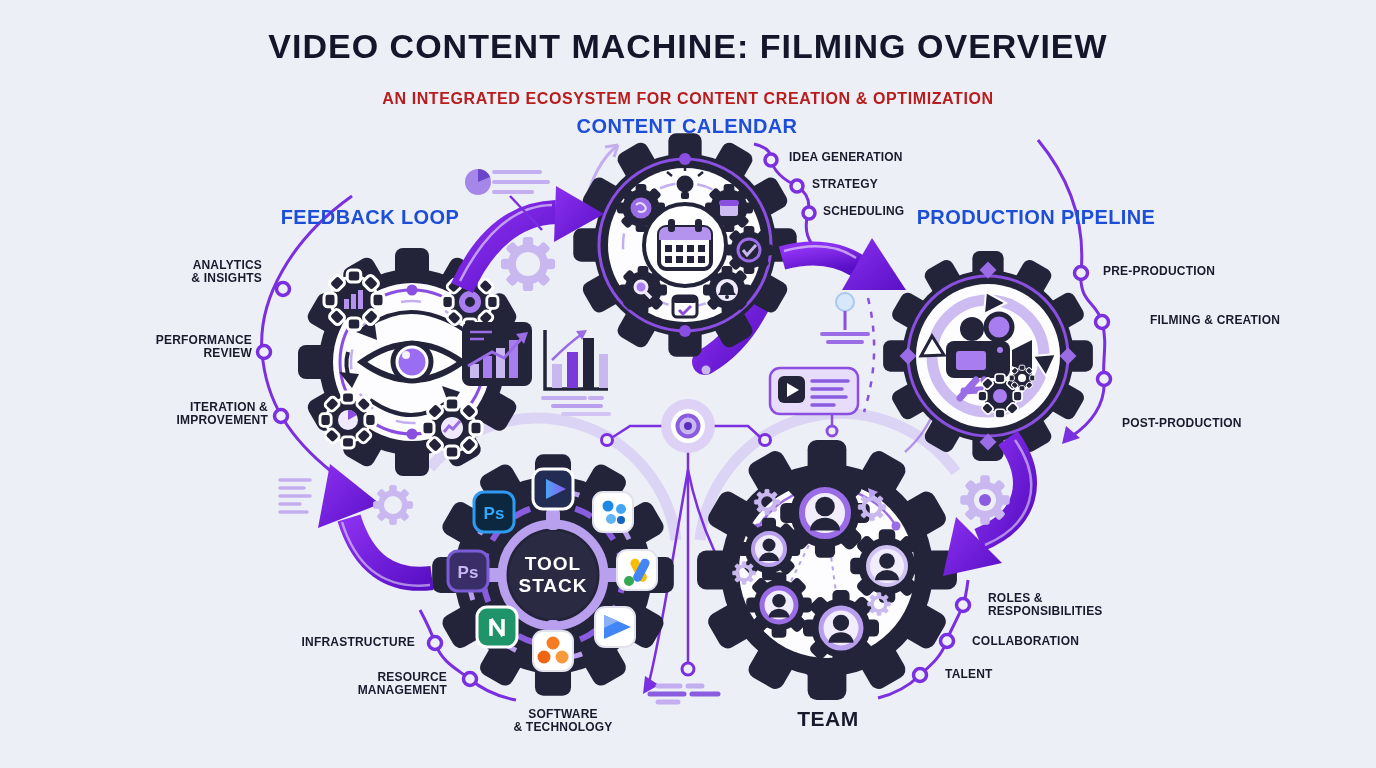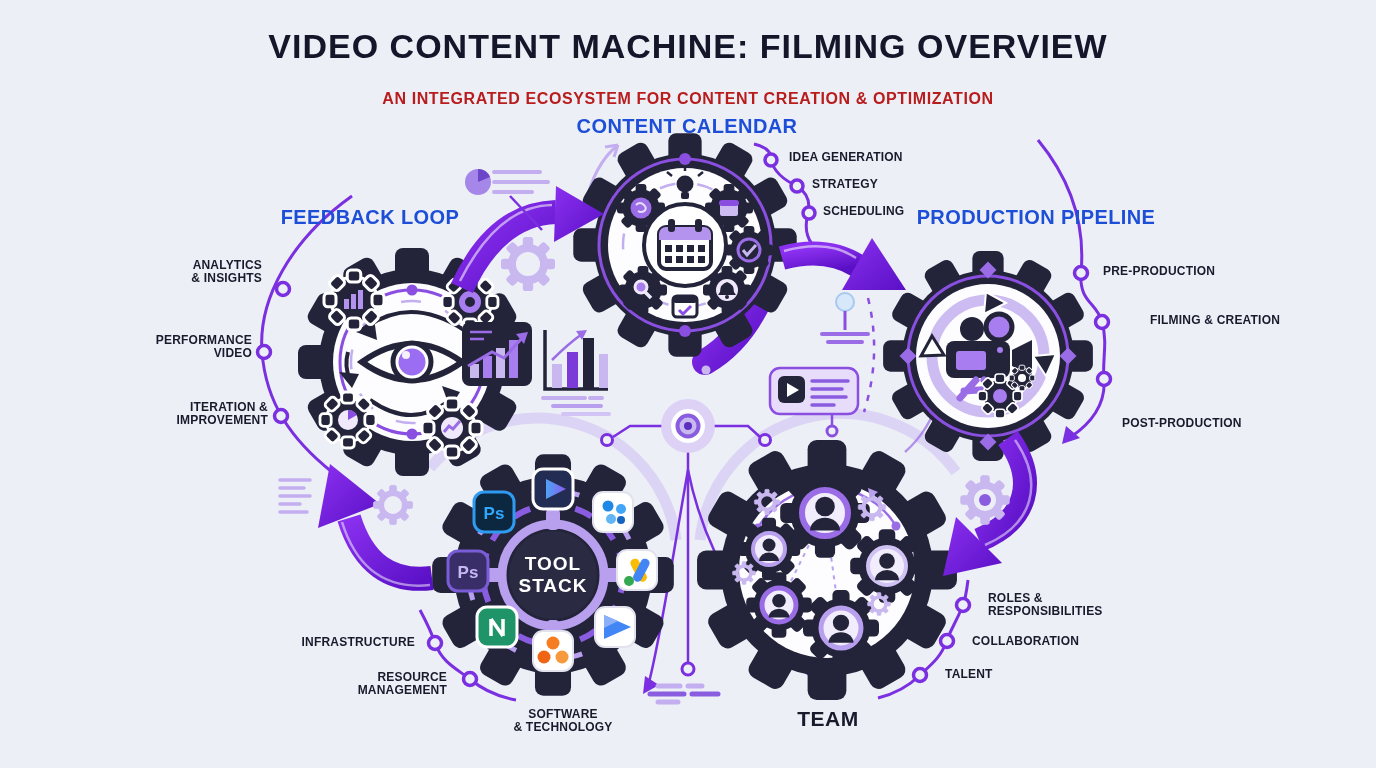--- a/index.html
+++ b/index.html
@@ -455,21 +455,21 @@
 <div class="txt subtitle center">AN INTEGRATED ECOSYSTEM FOR CONTENT CREATION &amp; OPTIMIZATION</div>
 
 <div class="txt h2 center" style="left:250px;top:206px;width:240px;">FEEDBACK LOOP</div>
 <div class="txt h2 center" style="left:567px;top:115px;width:240px;">CONTENT CALENDAR</div>
 <div class="txt h2 center" style="left:906px;top:206px;width:260px;">PRODUCTION PIPELINE</div>
 <div class="txt team-h center" style="left:768px;top:707px;width:120px;">TEAM</div>
 
 <div class="txt lbl right" style="left:112px;top:259px;width:150px;">ANALYTICS
 &amp; INSIGHTS</div>
 <div class="txt lbl right" style="left:102px;top:334px;width:150px;">PERFORMANCE
-VIDEO</div>
+REVIEW</div>
 <div class="txt lbl right" style="left:118px;top:401px;width:150px;">ITERATION &amp;
 IMPROVEMENT</div>
 
 <div class="txt lbl" style="left:789px;top:151px;">IDEA GENERATION</div>
 <div class="txt lbl" style="left:812px;top:178px;">STRATEGY</div>
 <div class="txt lbl" style="left:823px;top:205px;">SCHEDULING</div>
 
 <div class="txt lbl" style="left:1103px;top:265px;">PRE-PRODUCTION</div>
 <div class="txt lbl" style="left:1122px;top:314px;padding-left:28px;">FILMING &amp; CREATION</div>
 <div class="txt lbl" style="left:1122px;top:373px;margin-top:44px;">POST-PRODUCTION</div>

